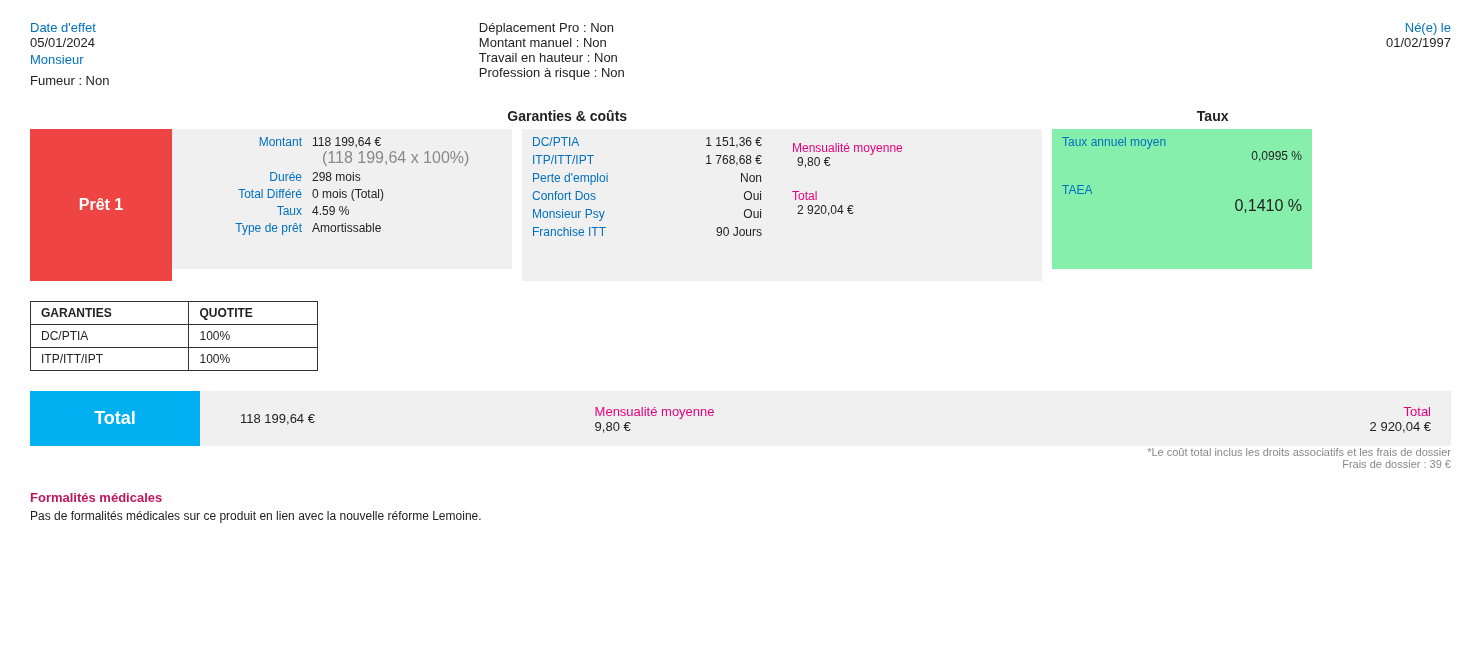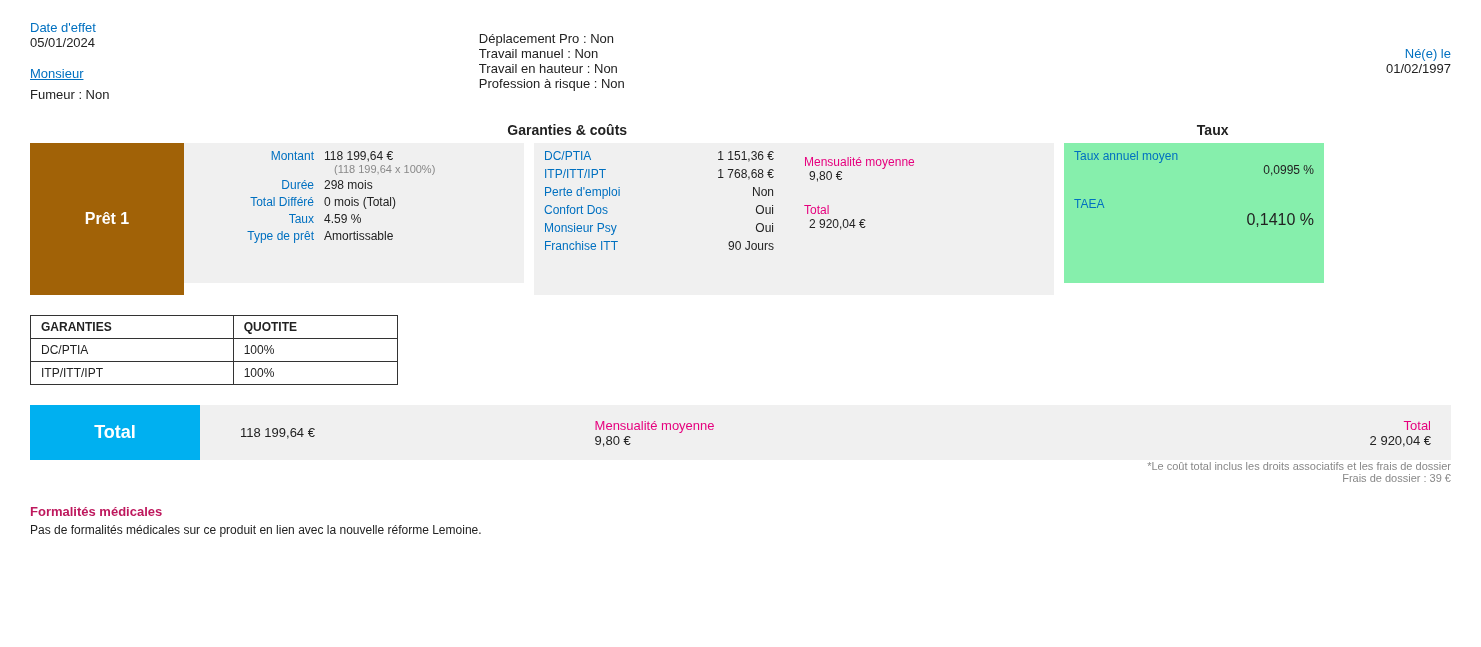--- a/index.html
+++ b/index.html
@@ -9,21 +9,20 @@
       color: #222;
       background: #fff;
       padding: 20px 30px;
       width: 1481px;
     }
 
     .header-section {
       display: flex;
       justify-content: space-between;
       margin-bottom: 20px;
-      align-items: center;
     }
 
     .header-left {
       flex: 1;
     }
 
     .header-center {
       flex: 1.5;
       padding-left: 60px;
     }
@@ -32,28 +31,28 @@
       flex: 1;
       text-align: right;
     }
 
     .blue-link {
       color: #0070c0;
     }
 
     
     .pret-label {
-      background: #a16207;
+      background: #ef4444;
       color: #fff;
       font-weight: bold;
       font-size: 16px;
       display: flex;
       align-items: center;
       justify-content: center;
-      width: 154px;
+      width: 142px;
       min-height: 140px;
     }
 
     
     .infos-pret {
       flex: 1;
       max-width: 340px;
     }
 
     .infos-pret-inner {
@@ -76,21 +75,21 @@
     }
 
     .infos-value {
       flex: 1;
       padding-left: 10px;
       font-size: 12px;
     }
 
     .infos-sub {
       color: #888;
-      font-size: 11px;
+      font-size: 16px;
       padding-left: 10px;
     }
 
     
     .garanties-couts {
       flex: 1.5;
       max-width: 520px;
       margin-left: 10px;
     }
 
@@ -155,21 +154,21 @@
     
     .pret-row {
       display: flex;
       align-items: stretch;
       margin-bottom: 20px;
     }
 
     
     .guarantees-table {
       border-collapse: collapse;
-      width: 368px;
+      width: 288px;
       margin-top: 10px;
       font-size: 12px;
     }
 
     .guarantees-table th {
       border: 1px solid #333;
       padding: 4px 10px;
       text-align: left;
       font-weight: bold;
       background: #fff;
@@ -258,29 +257,29 @@
       font-size: 12px;
     }
   </style>
 </head>
 <body>
 
 <div class="header-section">
   <div class="header-left">
     <div class="blue-link">Date d'effet</div>
     <div>05/01/2024</div>
-    <div class="blue-link" style="margin-top:16px;text-decoration:underline;">Monsieur</div>
+    <div class="blue-link" style="margin-top:2px;">Monsieur</div>
     <div style="margin-top:6px;">
       <div>Fumeur : Non</div>
     </div>
   </div>
 
   <div class="header-center">
     <div>Déplacement Pro : Non</div>
-    <div>Travail manuel : Non</div>
+    <div>Montant manuel : Non</div>
     <div>Travail en hauteur : Non</div>
     <div>Profession à risque : Non</div>
   </div>
 
   <div class="header-right">
     <div class="blue-link">Né(e) le</div>
     <div>01/02/1997</div>
   </div>
 </div>
 

